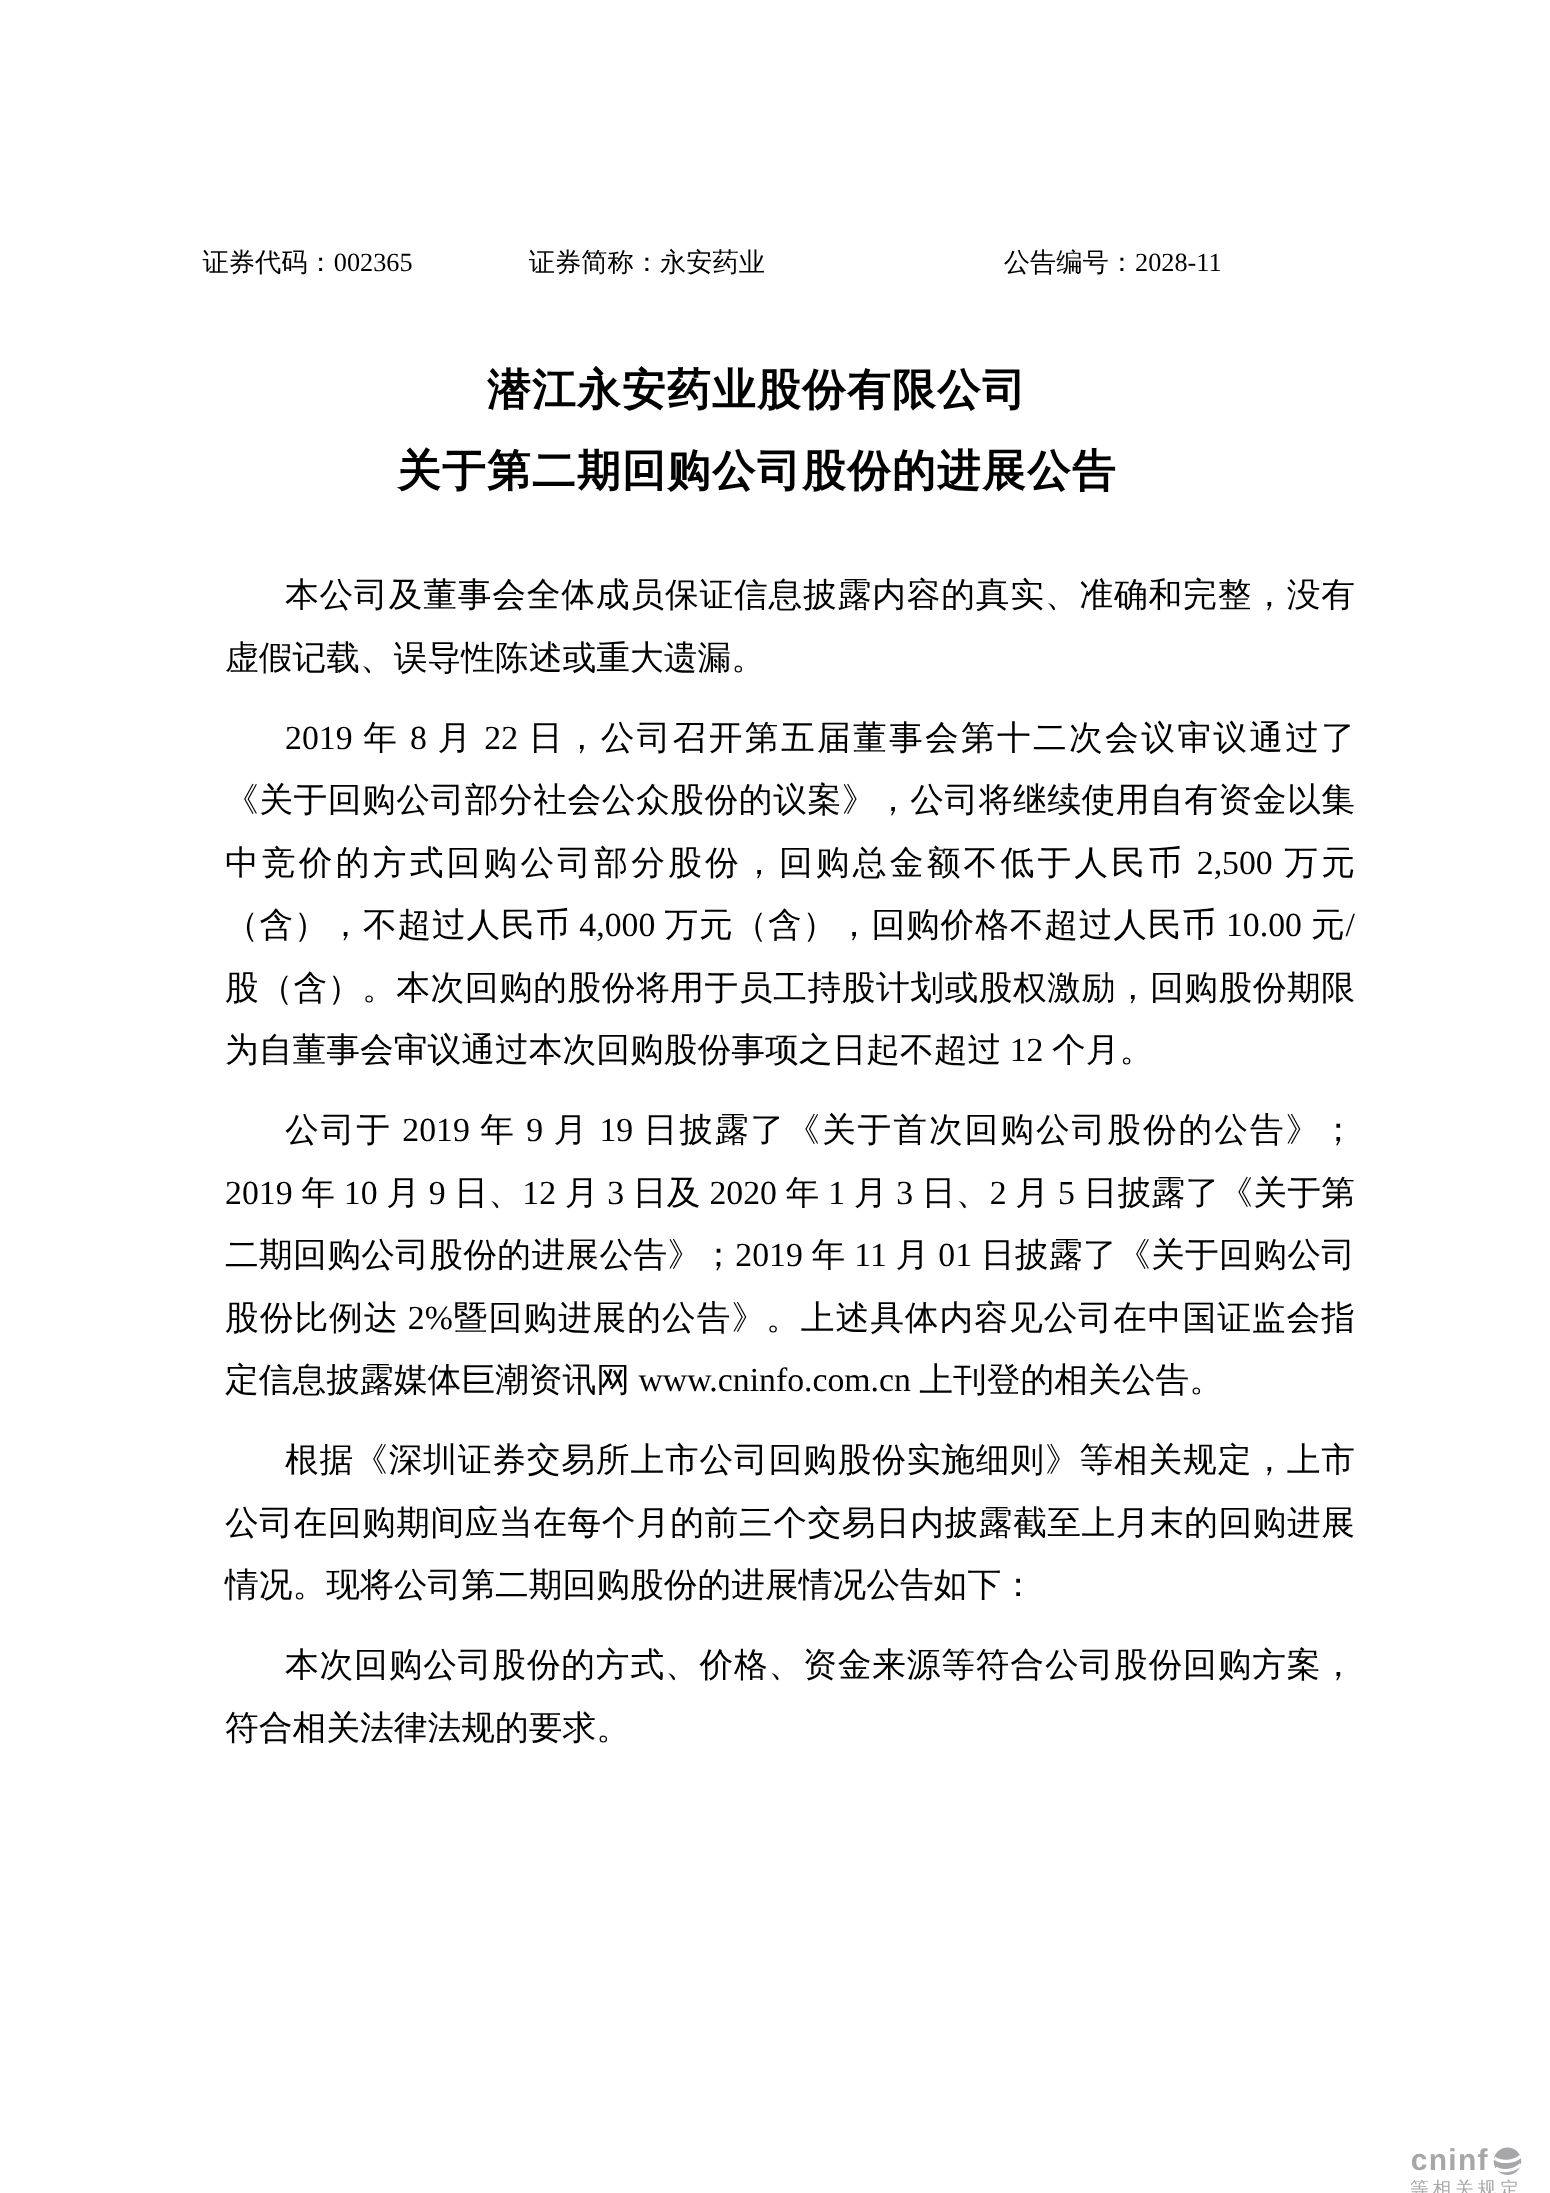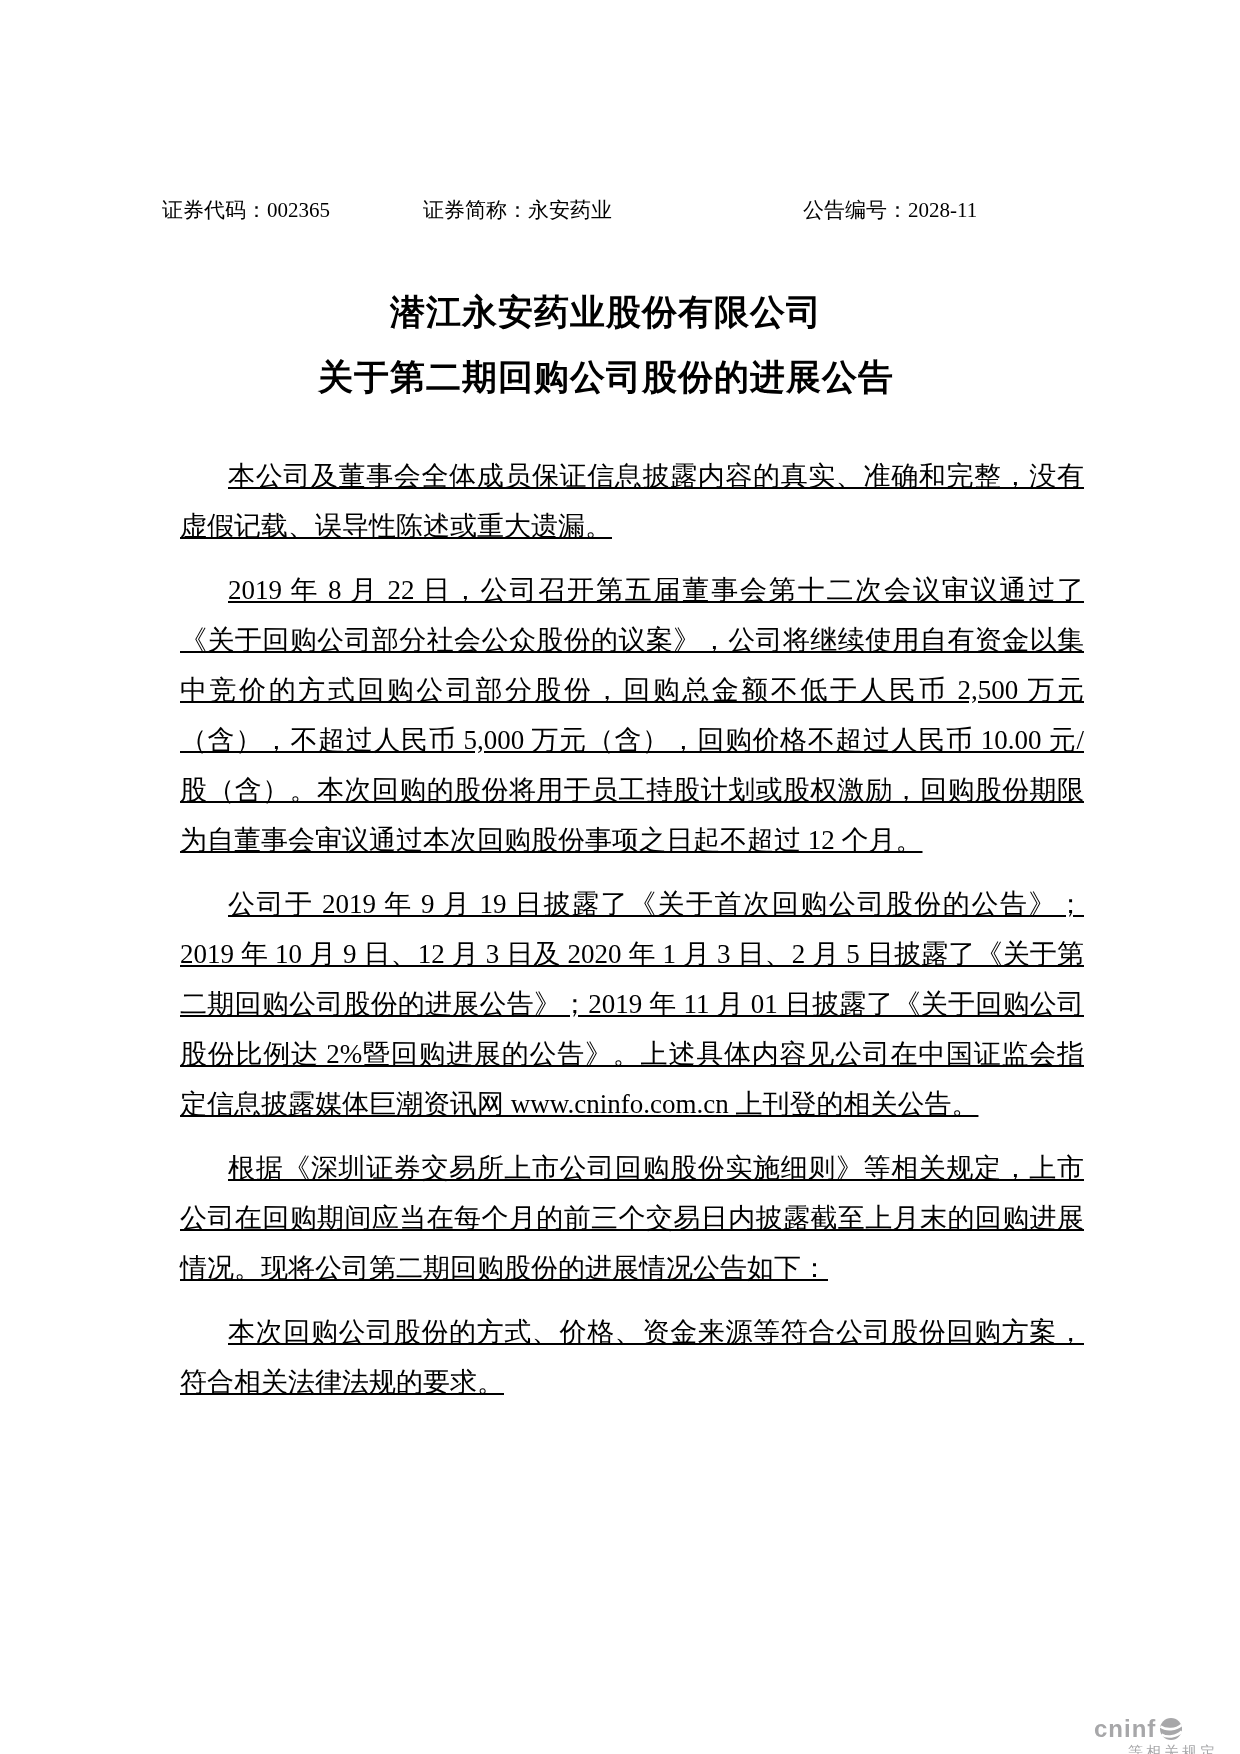--- a/index.html
+++ b/index.html
@@ -50,40 +50,39 @@
     top: 412px;
     left: 180px;
     width: 904px;
     font-size: 27px;
     line-height: 50px;
     text-align: justify;
   }
   .doc-body p {
     margin: 0 0 14px 0;
     text-indent: 48px;
-    text-decoration: underline;
   }
   .doc-body p.section-heading {
     text-align: left;
   }
 
   
   .watermark {
     position: absolute;
     right: 22px;
     bottom: 18px;
     text-align: right;
     color: #a7a7a9;
     font-family: "Liberation Sans", "DejaVu Sans", sans-serif;
     line-height: 1;
   }
   .wm-row1 {
     display: flex;
     align-items: center;
-    justify-content: flex-start;
+    justify-content: flex-end;
     gap: 3px;
   }
   .wm-logo-text {
     font-weight: bold;
     font-size: 24px;
     letter-spacing: 1px;
   }
   .wm-swirl { width: 24px; height: 24px; display: block; }
   .wm-brand {
     font-size: 15px;
@@ -107,21 +106,21 @@
     <span class="meta-item meta-no">公告编号：2028-11</span>
   </div>
 
   <div class="titles">
     <div>潜江永安药业股份有限公司</div>
     <div>关于第二期回购公司股份的进展公告</div>
   </div>
 
   <div class="doc-body">
     <p>本公司及董事会全体成员保证信息披露内容的真实、准确和完整，没有虚假记载、误导性陈述或重大遗漏。</p>
-    <p>2019 年 8 月 22 日，公司召开第五届董事会第十二次会议审议通过了《关于回购公司部分社会公众股份的议案》，公司将继续使用自有资金以集中竞价的方式回购公司部分股份，回购总金额不低于人民币 2,500 万元（含），不超过人民币 5,000 万元（含），回购价格不超过人民币 10.00 元/股（含）。本次回购的股份将用于员工持股计划或股权激励，回购股份期限为自董事会审议通过本次回购股份事项之日起不超过 12 个月。</p>
+    <p>2019 年 8 月 22 日，公司召开第五届董事会第十二次会议审议通过了《关于回购公司部分社会公众股份的议案》，公司将继续使用自有资金以集中竞价的方式回购公司部分股份，回购总金额不低于人民币 2,500 万元（含），不超过人民币 4,000 万元（含），回购价格不超过人民币 10.00 元/股（含）。本次回购的股份将用于员工持股计划或股权激励，回购股份期限为自董事会审议通过本次回购股份事项之日起不超过 12 个月。</p>
     <p>公司于 2019 年 9 月 19 日披露了《关于首次回购公司股份的公告》；2019 年 10 月 9 日、12 月 3 日及 2020 年 1 月 3 日、2 月 5 日披露了《关于第二期回购公司股份的进展公告》；2019 年 11 月 01 日披露了《关于回购公司股份比例达 2%暨回购进展的公告》。上述具体内容见公司在中国证监会指定信息披露媒体巨潮资讯网 www.cninfo.com.cn 上刊登的相关公告。</p>
     <p>根据《深圳证券交易所上市公司回购股份实施细则》等相关规定，上市公司在回购期间应当在每个月的前三个交易日内披露截至上月末的回购进展情况。现将公司第二期回购股份的进展情况公告如下：</p>
     <p>本次回购公司股份的方式、价格、资金来源等符合公司股份回购方案，符合相关法律法规的要求。</p>
   </div>
 
   <div class="watermark">
     <div class="wm-row1">
       <span class="wm-logo-text">cninf</span>
       <svg class="wm-swirl" viewBox="0 0 24 24" xmlns="http://www.w3.org/2000/svg">
         <circle cx="12" cy="12" r="11" fill="#a7a7a9"></circle>

